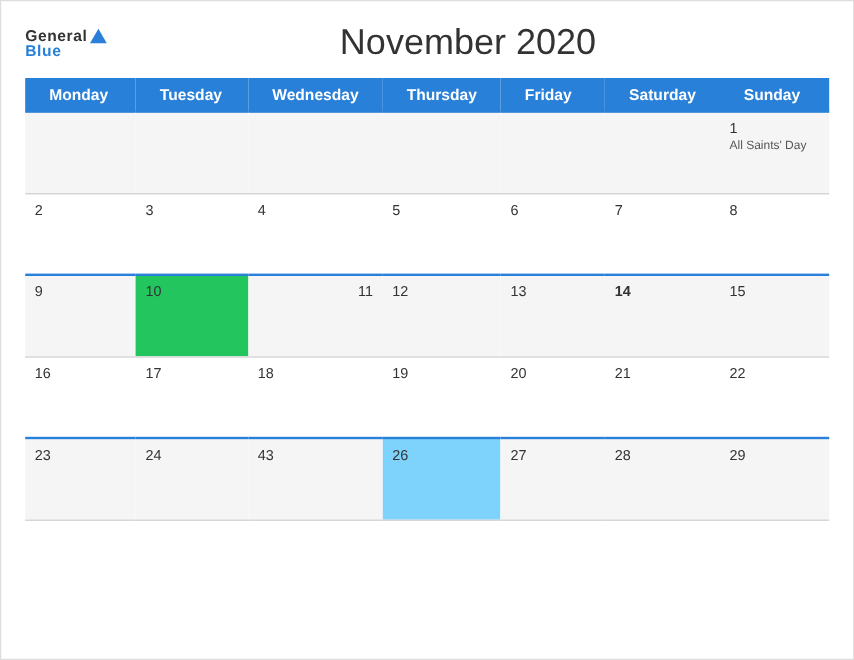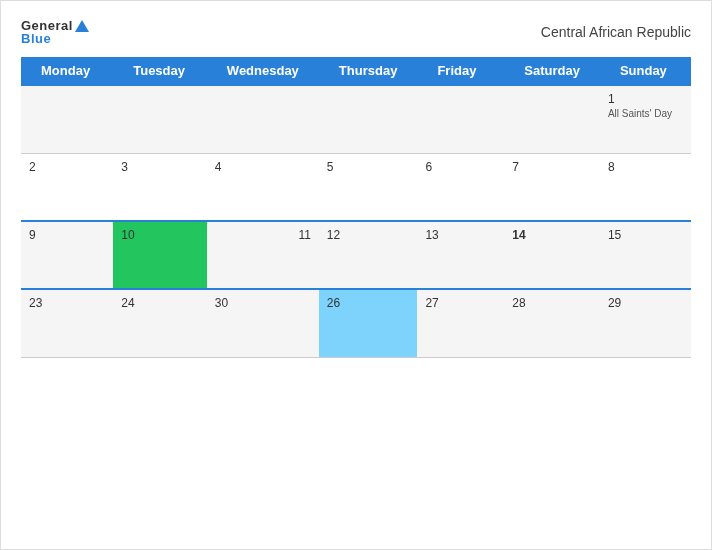--- a/index.html
+++ b/index.html
@@ -122,21 +122,21 @@
 
 <div class="calendar-container">
   <div class="calendar-header">
     <div class="logo">
       <div class="logo-row">
         <span class="logo-general">General</span>
         <span class="logo-triangle"></span>
       </div>
       <span class="logo-blue">Blue</span>
     </div>
-    <div class="calendar-country">Central African Republic</div>
+    <div class="calendar-title">November 2020</div>
   </div>
 
   <table class="calendar-table">
     <thead>
       <tr>
       <th>Monday</th>
           <th>Tuesday</th>
           <th>Wednesday</th>
           <th>Thursday</th>
           <th>Friday</th>
@@ -196,29 +196,52 @@
           <td style="background: rgb(245, 245, 245);">
             <span class="day-number">13</span>
           </td>
           <td style="background: rgb(245, 245, 245); font-weight: bold;">
             <span class="day-number">14</span>
           </td>
           <td style="background: rgb(245, 245, 245);">
             <span class="day-number">15</span>
           </td>
         </tr>
+        <tr>
+          <td style="background: rgb(255, 255, 255);">
+            <span class="day-number">16</span>
+          </td>
+          <td style="background: rgb(255, 255, 255);">
+            <span class="day-number">17</span>
+          </td>
+          <td style="background: rgb(255, 255, 255);">
+            <span class="day-number">18</span>
+          </td>
+          <td style="background: rgb(255, 255, 255);">
+            <span class="day-number">19</span>
+          </td>
+          <td style="background: rgb(255, 255, 255);">
+            <span class="day-number">20</span>
+          </td>
+          <td style="background: rgb(255, 255, 255);">
+            <span class="day-number">21</span>
+          </td>
+          <td style="background: rgb(255, 255, 255);">
+            <span class="day-number">22</span>
+          </td>
+        </tr>
         <tr class="row-border-top">
           <td style="background: rgb(245, 245, 245);">
             <span class="day-number">23</span>
           </td>
           <td style="background: rgb(245, 245, 245);">
             <span class="day-number">24</span>
           </td>
           <td style="background: rgb(245, 245, 245);">
-            <span class="day-number">30</span>
+            <span class="day-number">43</span>
           </td>
           <td style="background: #7dd3fc;">
             <span class="day-number">26</span>
           </td>
           <td style="background: rgb(245, 245, 245);">
             <span class="day-number">27</span>
           </td>
           <td style="background: rgb(245, 245, 245); margin-left: 16px;">
             <span class="day-number">28</span>
           </td>

